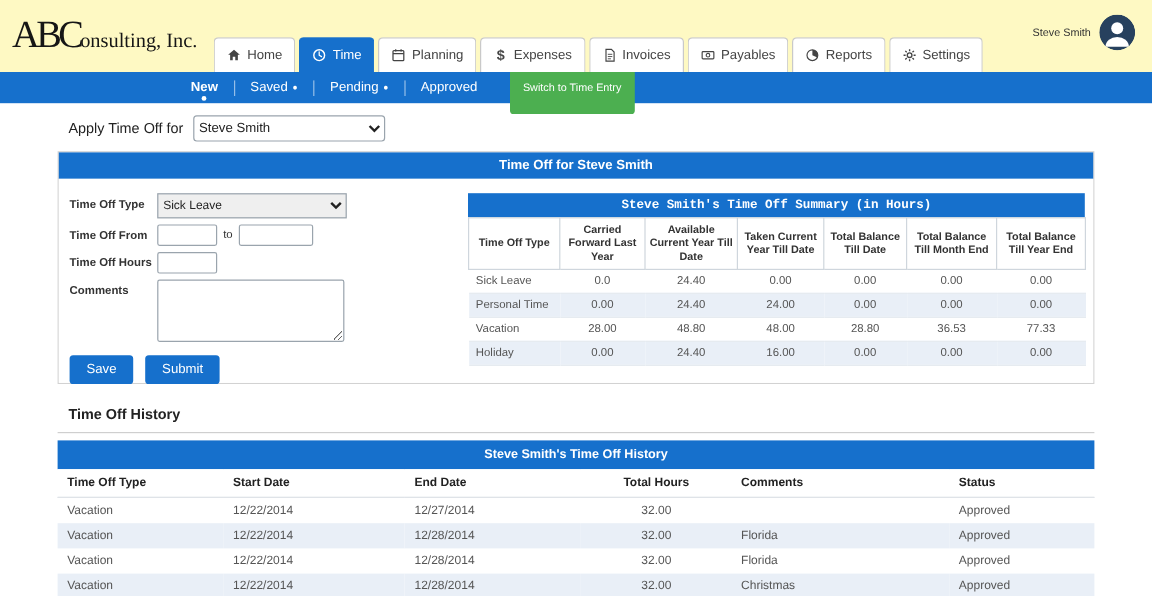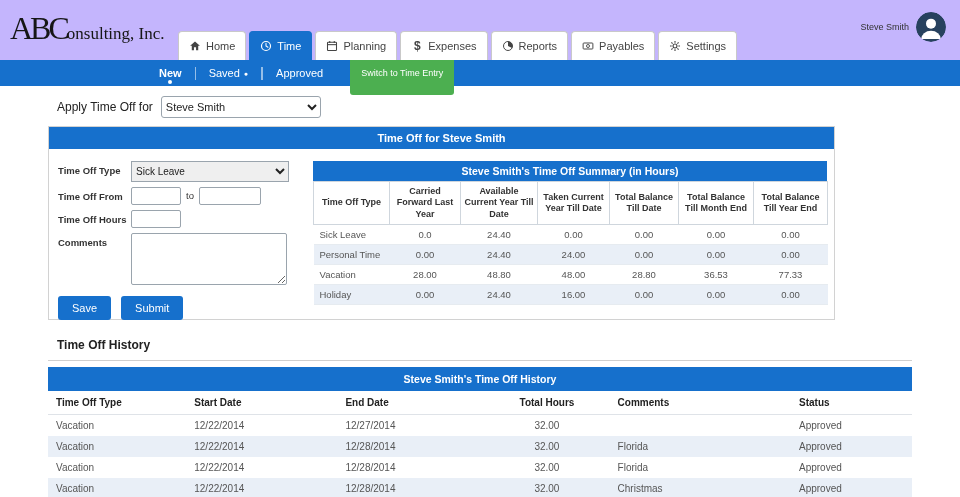--- a/index.html
+++ b/index.html
@@ -7,21 +7,21 @@
     --green:#4caf50;
     --stripe:#e9eff7;
   }
   *{box-sizing:border-box;}
   html,body{margin:0;padding:0;}
   body{
     width:960px;height:497px;overflow:hidden;background:#fff;
     font-family:"Liberation Sans",sans-serif;color:#333;
   }
   
-  .header{position:relative;height:60px;background:#c4b5fd;}
+  .header{position:relative;height:60px;background:#fef9c3;}
   .logo{position:absolute;left:10px;top:10px;font-family:"Liberation Serif",serif;color:#161616;white-space:nowrap;}
   .logo .caps{font-size:32px;letter-spacing:-3px;}
   .logo .rest{font-size:17px;}
   .tabs{position:absolute;left:178px;bottom:0;display:flex;}
   .tab{
     display:flex;align-items:center;gap:5px;cursor:pointer;
     border:1px solid #c9c9c9;border-bottom:none;border-radius:4px 4px 0 0;
     background:#fff;color:#444;font-size:11px;padding:8px 10px;margin-right:3px;white-space:nowrap;
   }
   .tab.active{background:var(--accent);border-color:var(--accent);color:#fff;}
@@ -42,40 +42,40 @@
   .under-dot{position:absolute;bottom:2px;left:50%;transform:translateX(-50%);
     width:4px;height:4px;border-radius:50%;background:#fff;}
   .switch-btn{margin-left:14px;background:var(--green);color:#fff;border:none;border-radius:3px;
     font-size:9px;padding:17px 11px;cursor:pointer;font-family:inherit;}
   
   .apply-row{display:flex;align-items:center;gap:8px;margin:10px 0 8px 57px;height:22px;}
   .apply-label{font-size:12px;font-weight:normal;color:#222;}
   .apply-select{width:160px;height:22px;font-size:11px;font-family:inherit;
     border:1px solid #9aa4ad;border-radius:3px;background:#fff;color:#222;}
   
-  .panel{margin-left:48px;width:787px;border:1px solid #d2d2d2;}
+  .panel{margin-left:48px;width:864px;border:1px solid #d2d2d2;}
   .panel-title{height:22px;background:var(--accent);color:#fff;font-size:11px;font-weight:bold;
     display:flex;align-items:center;justify-content:center;}
   .panel-body{position:relative;height:170px;background:#fff;}
   
   .form-area{position:absolute;left:9px;top:12px;width:310px;}
   .form-row{display:flex;align-items:flex-start;margin-bottom:5px;}
   .form-label{width:73px;font-size:9.5px;font-weight:bold;color:#333;padding-top:4px;flex-shrink:0;}
   .type-select{width:158px;height:21px;font-size:10px;font-family:inherit;border:1px solid #9aa4ad;color:#222;}
   .input{border:1px solid #9aa4ad;height:18px;font-size:10px;width:50px;font-family:inherit;border-radius:2px;padding:0 3px;}
   .input-to-right{width:62px;}
   .to-label{font-size:9.5px;color:#333;margin:3px 5px 0;}
   .comments-ta{width:156px;height:52px;border:1px solid #9aa4ad;font-family:inherit;font-size:10px;resize:both;border-radius:2px;}
   .btn-row{margin-top:11px;display:flex;gap:10px;}
   .btn{background:var(--accent);color:#fff;border:none;border-radius:3px;font-size:11px;
     padding:6px 14px;cursor:pointer;font-family:inherit;}
   
   .summary{position:absolute;right:7px;top:12px;width:514px;}
   .summary-title{height:20px;background:var(--accent);color:#fff;font-weight:bold;font-size:10.5px;
-    display:flex;align-items:center;justify-content:center;}
+    display:flex;align-items:center;justify-content:center;font-family:Liberation Mono, monospace;}
   table.summary-table{width:100%;border-collapse:collapse;table-layout:fixed;}
   .summary-table th{border:1px solid #cfd6dd;font-size:9px;font-weight:bold;color:#333;
     padding:4px 2px;text-align:center;vertical-align:middle;background:#fff;line-height:1.25;}
   .summary-table td{font-size:9.5px;color:#555;padding:4px 3px;text-align:center;border-bottom:1px solid #e6ebf0;}
   .summary-table td:first-child{text-align:left;padding-left:6px;}
   tr.striped{background:var(--stripe);}
   
   .history-heading{margin:18px 0 0 57px;font-size:12px;font-weight:bold;color:#222;}
   .history-rule{width:864px;margin:8px 0 6px 48px;border:none;border-top:1px solid #cfcfcf;}
   .history{margin-left:48px;width:864px;}
@@ -124,34 +124,43 @@
       </div>
       <div class="tab">
         <span class="ticon">
           <span class="txticon">$</span>
         </span>
         <span>Expenses</span>
       </div>
       <div class="tab">
         <span class="ticon">
           <svg viewBox="0 0 16 16">
+            <path d="M4 1.5 H10 L13 4.5 V14.5 H4 Z" fill="none" stroke="currentColor" stroke-width="1.3"></path>
+            <path d="M6 7 H11 M6 9.5 H11 M6 12 H9.5" stroke="currentColor" stroke-width="1"></path>
+          </svg>
+        </span>
+        <span>Invoices</span>
+      </div>
+      <div class="tab">
+        <span class="ticon">
+          <svg viewBox="0 0 16 16">
+            <rect x="1.5" y="4" width="13" height="8" rx="1" fill="none" stroke="currentColor" stroke-width="1.3"></rect>
+            <circle cx="8" cy="8" r="2" fill="none" stroke="currentColor" stroke-width="1.2"></circle>
+          </svg>
+        </span>
+        <span>Payables</span>
+      </div>
+      <div class="tab">
+        <span class="ticon">
+          <svg viewBox="0 0 16 16">
             <circle cx="8" cy="8" r="6" fill="none" stroke="currentColor" stroke-width="1.3"></circle>
             <path d="M8 8 L8 2 A6 6 0 0 1 13.4 10.6 Z" fill="currentColor"></path>
           </svg>
         </span>
         <span>Reports</span>
-      </div>
-      <div class="tab">
-        <span class="ticon">
-          <svg viewBox="0 0 16 16">
-            <rect x="1.5" y="4" width="13" height="8" rx="1" fill="none" stroke="currentColor" stroke-width="1.3"></rect>
-            <circle cx="8" cy="8" r="2" fill="none" stroke="currentColor" stroke-width="1.2"></circle>
-          </svg>
-        </span>
-        <span>Payables</span>
       </div>
       <div class="tab">
         <span class="ticon">
           <svg viewBox="0 0 16 16">
             <g stroke="currentColor" stroke-width="1.5" fill="none">
               <circle cx="8" cy="8" r="2.6"></circle>
               <path d="M8 1.3V3.6 M8 12.4V14.7 M1.3 8H3.6 M12.4 8H14.7 M3.2 3.2L4.8 4.8 M11.2 11.2L12.8 12.8 M12.8 3.2L11.2 4.8 M4.8 11.2L3.2 12.8"></path>
             </g>
           </svg>
         </span>
@@ -175,20 +184,24 @@
       <div class="subnav-item active">
         <span>New</span>
         <span class="under-dot"></span>
       </div>
       <span class="subnav-divider"></span>
       <div class="subnav-item">
         <span>Saved</span>
         <span class="dot">●</span>
       </div>
       <span class="subnav-divider"></span>
+      <div class="subnav-item">
+        <span>Pending</span>
+        <span class="dot">●</span>
+      </div>
       <span class="subnav-divider"></span>
       <div class="subnav-item">
         <span>Approved</span>
       </div>
     </div>
   <button class="switch-btn">Switch to Time Entry</button>
 </div>
 
 <div class="apply-row">
   <span class="apply-label">Apply Time Off for</span>

